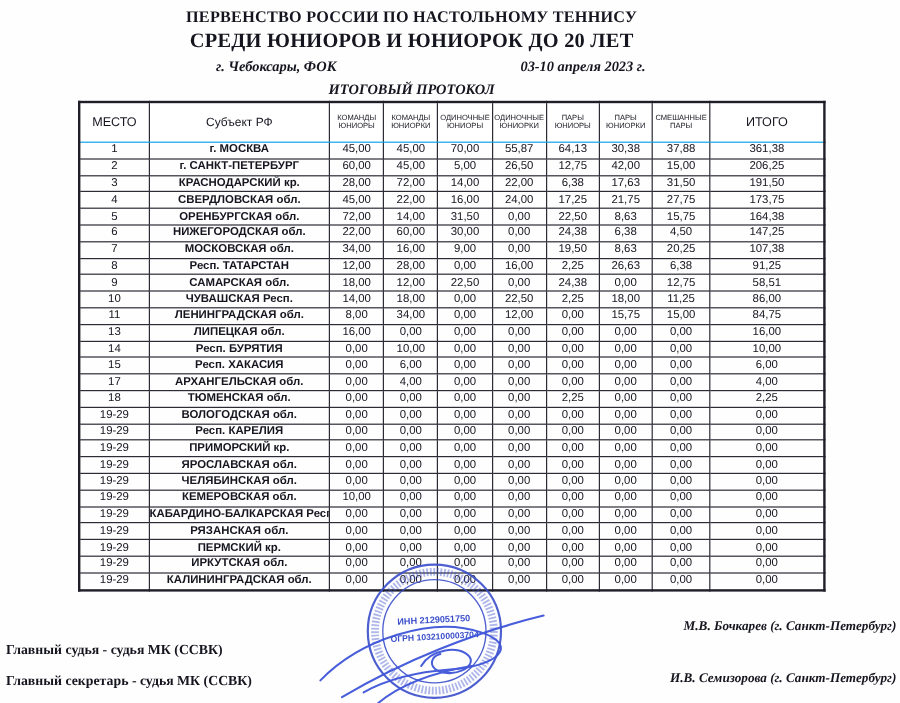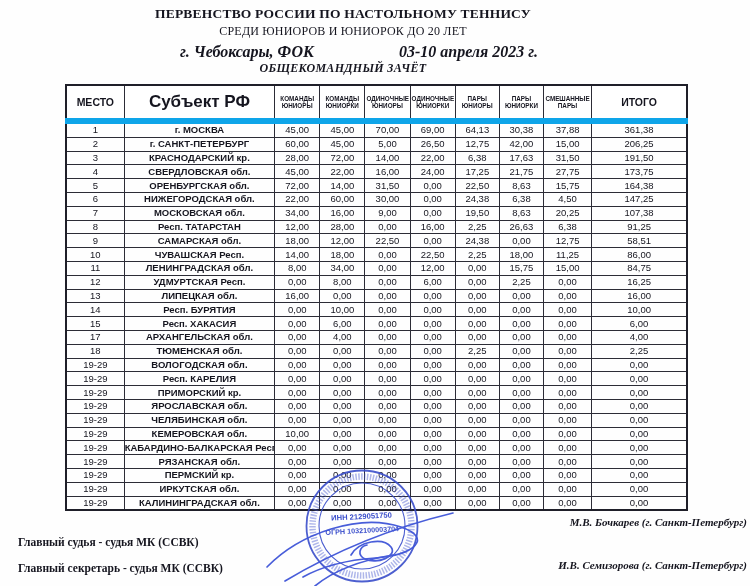--- a/index.html
+++ b/index.html
@@ -2,46 +2,46 @@
 <html><head>
 <meta charset="utf-8">
 <style>
   html,body{margin:0;padding:0;background:#ffffff;}
   .page{position:relative;width:750px;height:586px;background:#fefefe;overflow:hidden;
         font-family:"Liberation Serif",serif;color:#15151f;}
 
   
   .doc-header{position:absolute;left:60px;top:6px;width:566px;text-align:center;}
   .h-line1{font-size:13.5px;font-weight:bold;letter-spacing:.2px;}
-  .h-line2{font-size:12px;font-weight:normal;margin-top:2px;letter-spacing:.2px;}
-  .h-line3{position:relative;height:15px;margin-top:4px;font-weight:bold;font-style:italic;font-size:16px;}
+  .h-line2{font-size:17px;font-weight:bold;margin-top:2px;letter-spacing:.2px;}
+  .h-line3{position:relative;height:15px;margin-top:4px;font-weight:bold;font-style:italic;font-size:12px;}
   .venue{position:absolute;left:120px;}
   .dates{position:absolute;right:88px;font-style:italic;}
   .protocol{margin-top:4px;font-weight:bold;font-style:italic;font-size:12px;}
   .subtitle{margin-top:3px;font-weight:bold;font-style:italic;font-size:12px;letter-spacing:.3px;}
 
   
   table.results{position:absolute;left:65px;top:84px;width:623px;border-collapse:collapse;
                 table-layout:fixed;font-family:"Liberation Sans",sans-serif;}
   table.results,table.results th,table.results td{border:1px solid #2c2c36;}
   table.results{border:2px solid #1f1f29;}
-  table.results thead th{height:32px;background:#fff;font-weight:bold;padding:0 1px;
-                         vertical-align:middle;text-align:center;border-bottom:6px solid #0ea5e9;}
+  table.results thead th{height:32px;background:#fff;font-weight:normal;padding:0 1px;
+                         vertical-align:middle;text-align:center;border-bottom:1px solid #0ea5e9;}
   th.big{font-size:10.5px;}
-  th.mid{font-size:17px;}
+  th.mid{font-size:10px;}
   th.small{font-size:6.3px;line-height:7px;text-transform:uppercase;}
   table.results td{height:12.8px;line-height:12px;padding:0;text-align:center;
                    font-size:9.5px;white-space:nowrap;overflow:hidden;}
   td.place{font-size:9.5px;}
   td.region{font-weight:bold;font-size:8.8px;}
   td.num{font-size:9.3px;}
   td.total{font-size:9.8px;}
 
   
-  .sig-label{position:absolute;left:18px;font-weight:bold;font-size:11.5px;}
+  .sig-label{position:absolute;left:5px;font-weight:bold;font-size:11.5px;}
   .sig-label.l1{top:536px;}
   .sig-label.l2{top:562px;}
   .sig-name{position:absolute;right:3px;font-weight:bold;font-style:italic;font-size:11px;}
   .sig-name.r1{top:516px;}
   .sig-name.r2{top:559px;}
 
   
   .stamp-wrap{position:absolute;left:255px;top:455px;width:215px;height:131px;pointer-events:none;}
 </style>
 </head>
@@ -49,20 +49,21 @@
 
 <div class="page">
 
   <div class="doc-header">
     <div class="h-line1">ПЕРВЕНСТВО РОССИИ ПО НАСТОЛЬНОМУ ТЕННИСУ</div>
     <div class="h-line2">СРЕДИ ЮНИОРОВ И ЮНИОРОК ДО 20 ЛЕТ</div>
     <div class="h-line3">
       <span class="venue">г. Чебоксары, ФОК</span>
       <span class="dates">03-10 апреля 2023 г.</span>
     </div>
+    <div class="protocol">ИТОГОВЫЙ ПРОТОКОЛ</div>
     <div class="subtitle">ОБЩЕКОМАНДНЫЙ ЗАЧЁТ</div>
   </div>
 
   <table class="results">
     <colgroup>
       <col style="width:58px">
         <col style="width:150px">
       <col style="width:45px">
         <col style="width:45px">
         <col style="width:45px">
@@ -86,21 +87,21 @@
         <th class="big">ИТОГО</th>
       </tr>
     </thead>
     <tbody>
         <tr>
           <td class="place">1</td>
           <td class="region">г. МОСКВА</td>
           <td class="num">45,00</td>
           <td class="num">45,00</td>
           <td class="num">70,00</td>
-          <td class="num">69,00</td>
+          <td class="num">55,87</td>
           <td class="num">64,13</td>
           <td class="num">30,38</td>
           <td class="num">37,88</td>
           <td class="total">361,38</td>
         </tr>
         <tr>
           <td class="place">2</td>
           <td class="region">г. САНКТ-ПЕТЕРБУРГ</td>
           <td class="num">60,00</td>
           <td class="num">45,00</td>
@@ -211,32 +212,20 @@
           <td class="place">11</td>
           <td class="region">ЛЕНИНГРАДСКАЯ обл.</td>
           <td class="num">8,00</td>
           <td class="num">34,00</td>
           <td class="num">0,00</td>
           <td class="num">12,00</td>
           <td class="num">0,00</td>
           <td class="num">15,75</td>
           <td class="num">15,00</td>
           <td class="total">84,75</td>
-        </tr>
-        <tr>
-          <td class="place">12</td>
-          <td class="region">УДМУРТСКАЯ Респ.</td>
-          <td class="num">0,00</td>
-          <td class="num">8,00</td>
-          <td class="num">0,00</td>
-          <td class="num">6,00</td>
-          <td class="num">0,00</td>
-          <td class="num">2,25</td>
-          <td class="num">0,00</td>
-          <td class="total">16,25</td>
         </tr>
         <tr>
           <td class="place">13</td>
           <td class="region">ЛИПЕЦКАЯ обл.</td>
           <td class="num">16,00</td>
           <td class="num">0,00</td>
           <td class="num">0,00</td>
           <td class="num">0,00</td>
           <td class="num">0,00</td>
           <td class="num">0,00</td>

